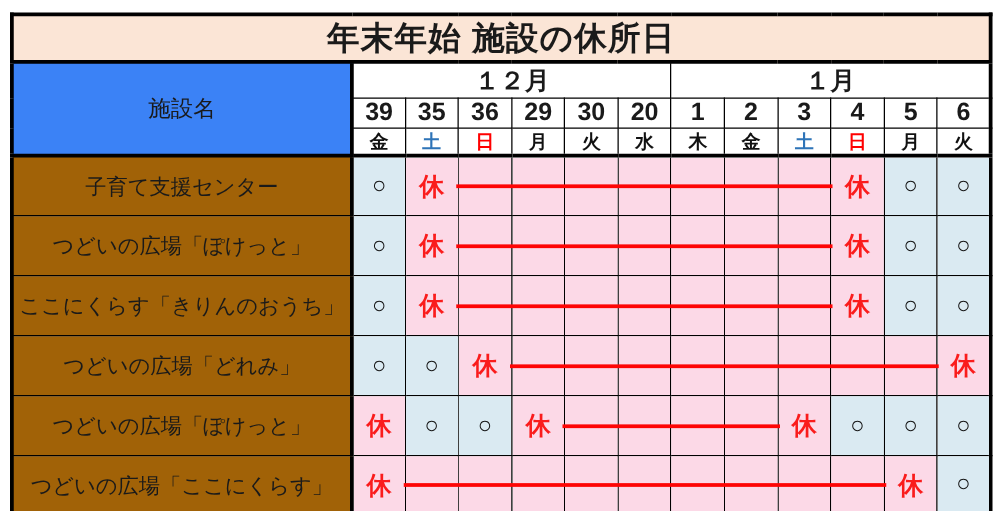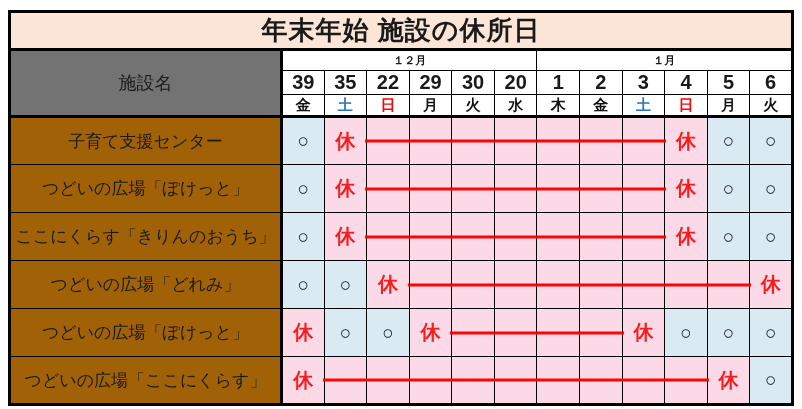--- a/index.html
+++ b/index.html
@@ -39,26 +39,26 @@
   }
   tr.title-row{height:37px;}
   tr.title-row td{
     background:var(--title-bg);
     border-bottom:3px solid var(--border);
     font-size:26px;
     font-weight:600;
     letter-spacing:1px;
   }
   tr.month-row{height:21px;}
-  tr.month-row td.month-cell{font-size:11px;font-weight:600;}
+  tr.month-row td.month-cell{font-size:20px;font-weight:600;}
   td.name-head{
     border-right:3px solid var(--border);
     border-bottom:3px solid var(--border);
     font-size:18px;
-    background:#737373;
+    background:#3b82f6;
   }
   tr.date-row{height:23px;}
   tr.date-row td{font-size:20px;font-weight:600;}
   tr.day-row{height:22px;}
   tr.day-row td{font-size:15px;font-weight:700;border-bottom:3px solid var(--border);}
   tbody tr{height:48px;}
   td.name-cell{
     border-right:3px solid var(--border);
     font-size:17px;
     background:#a16207;
@@ -95,21 +95,21 @@
         <td colspan="13">年末年始 施設の休所日</td>
       </tr>
       <tr class="month-row" id="month-row">
         <td rowspan="3" class="name-head">施設名</td>
       <td class="month-cell" colspan="6">１２月</td>
           <td class="month-cell" colspan="6">１月</td>
         </tr>
       <tr class="date-row" id="date-row">
           <td>39</td>
           <td>35</td>
-          <td>22</td>
+          <td>36</td>
           <td>29</td>
           <td>30</td>
           <td>20</td>
           <td>1</td>
           <td>2</td>
           <td>3</td>
           <td>4</td>
           <td>5</td>
           <td>6</td>
         </tr>

